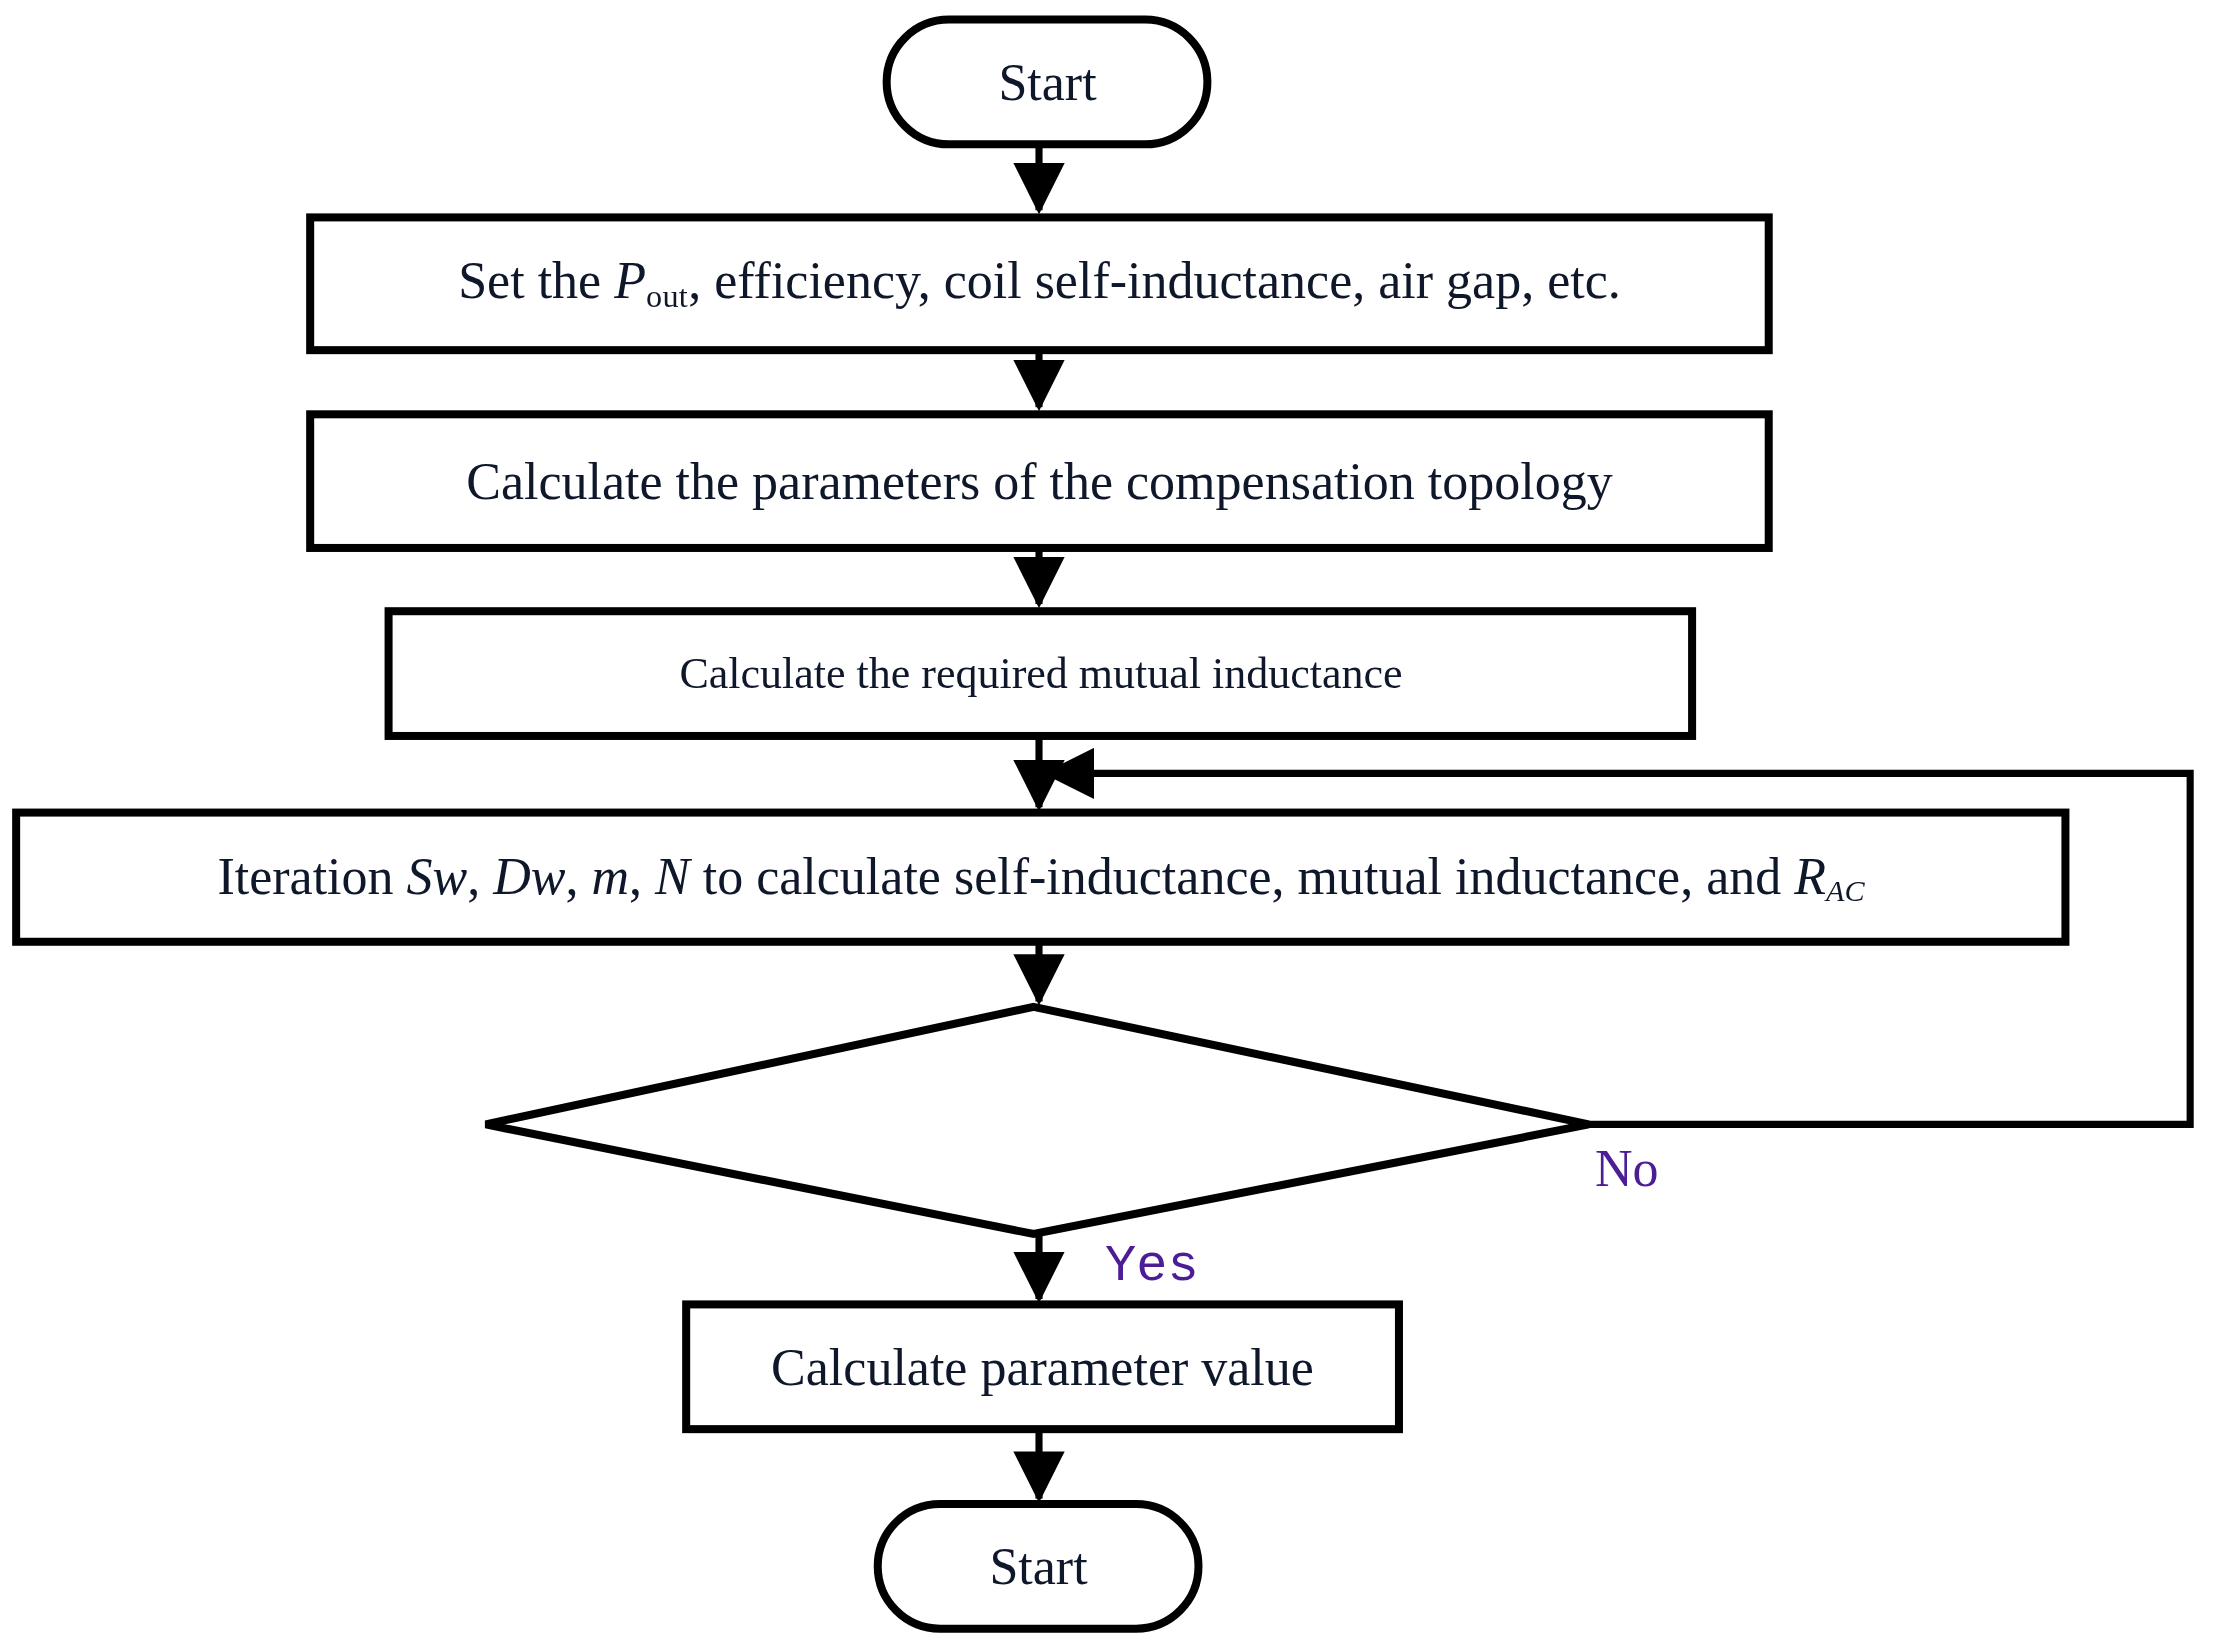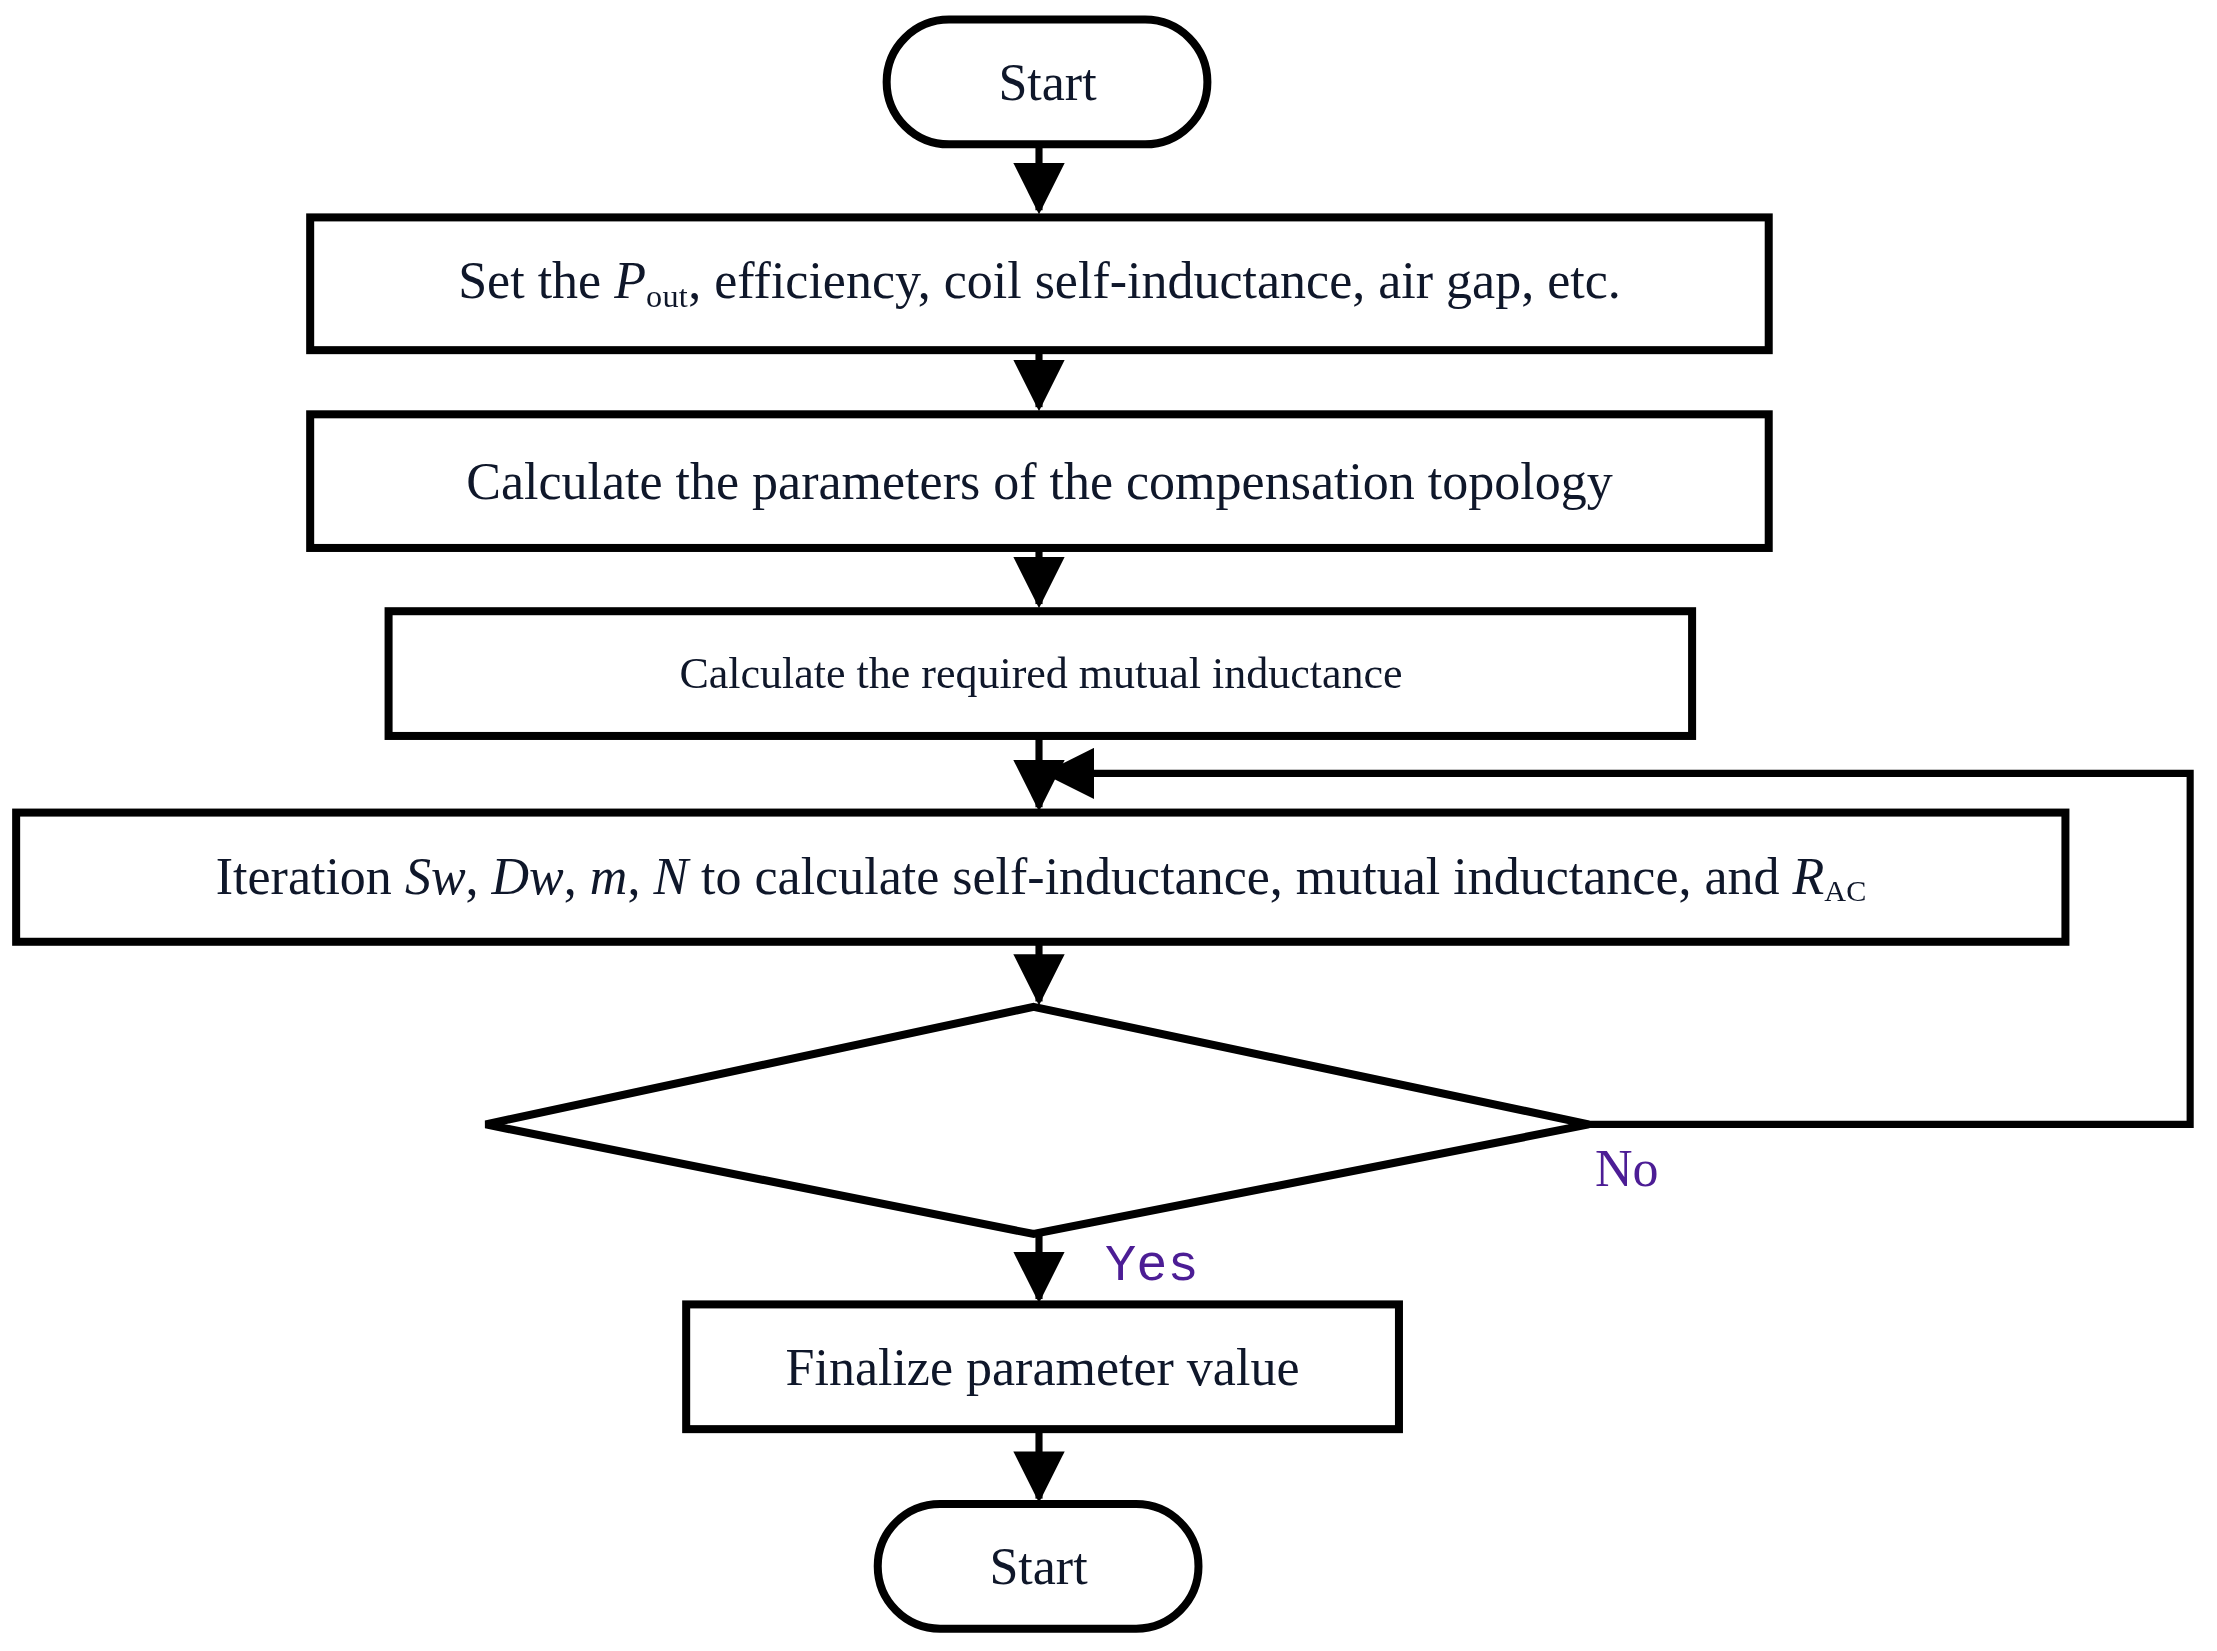--- a/index.html
+++ b/index.html
@@ -39,20 +39,21 @@
     font-family: "Liberation Serif", "DejaVu Serif", serif;
     white-space: nowrap;
   }
   .var { font-style: italic; }
   .sub {
     font-size: 0.62em;
     vertical-align: -0.28em;
     letter-spacing: 0.01em;
   }
   .subcap {
+    font-style: italic;
     font-size: 0.58em;
     vertical-align: -0.22em;
   }
 </style>
 </head>
 <body>
 
 <div id="page">
 
   <svg id="flow-svg" viewBox="0 0 2488 1853" xmlns="http://www.w3.org/2000/svg">
@@ -114,21 +115,21 @@
   </div>
 
   <div class="node-label" style="left:16px; top:813px; width:2050px; height:129px; font-size:52px;">
     <span>
       <span>Iteration </span><span class="var">Sw</span><span>, </span><span class="var">Dw</span><span>, </span><span class="var">m</span><span>, </span><span class="var">N</span><span> to calculate self-inductance, mutual inductance, and </span><span class="var">R</span><span class="subcap">AC</span>
     </span>
   </div>
 
 
   <div class="node-label" style="left:686px; top:1305px; width:713px; height:125px; font-size:52px;">
-    <span>Finalize parameter value</span>
+    <span>Calculate parameter value</span>
   </div>
 
   <div class="node-label" style="left:878px; top:1504px; width:321px; height:125px; font-size:52px;">
     <span>Start</span>
   </div>
 
   <div class="edge-label" style="left:1595px; top:1139px; font-size:52px;">
     <span>No</span>
   </div>
 

